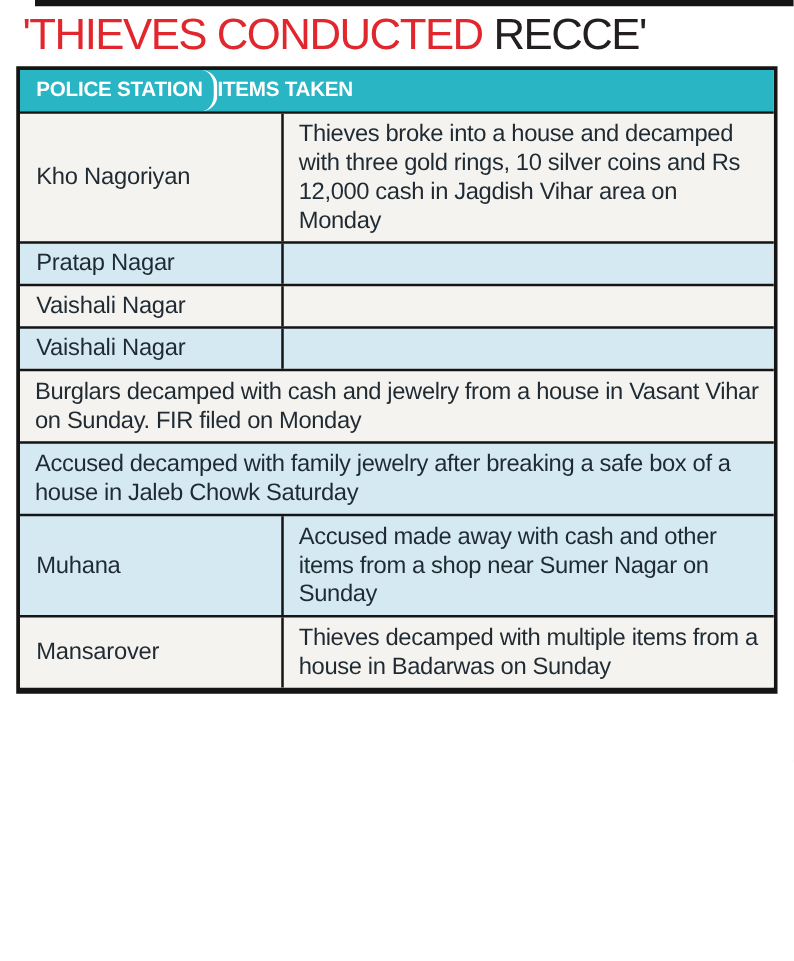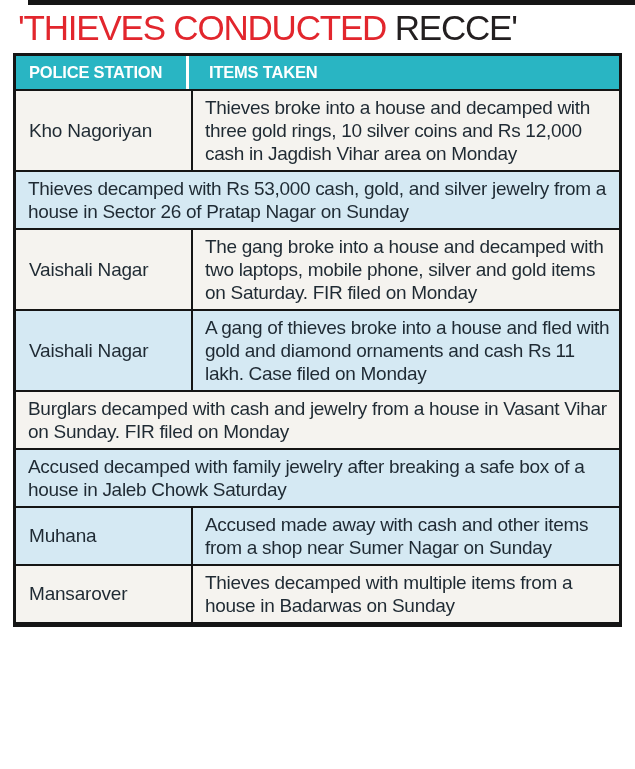--- a/index.html
+++ b/index.html
@@ -47,41 +47,41 @@
     display:flex;
     height:33px;
     background:var(--header-teal);
     color:#ffffff;
     font-weight:700;
     font-size:16.5px;
     letter-spacing:-0.2px;
     align-items:center;
   }
   .thead .h1{
-    width:173px;
+    width:158px;
     padding-left:13px;
     border-right:3px solid #ffffff;
     align-self:stretch;
-    display:flex;align-items:center;
+    display:flex;align-items:center;border-radius:13px;
   }
   .thead .h2{
     flex:1;
-    padding-left:20px;
+    padding-left:0;
     align-self:stretch;
     display:flex;align-items:center;
   }
   .row{
     display:flex;
     border-top:2px solid var(--border);
     background:var(--row-white);
     color:var(--text);
   }
   .row.alt{background:var(--row-blue);}
   .row .station{
-    width:177px;
+    width:211px;
     padding:5px 6px 5px 13px;
     border-right:2px solid var(--border);
     display:flex;
     align-items:center;
     font-size:19px;
     letter-spacing:-0.2px;
   }
   .row .items{
     flex:1;
     padding:5px 8px 5px 12px;
@@ -104,31 +104,29 @@
     <div class="h1">POLICE STATION</div>
     <div class="h2">ITEMS TAKEN</div>
   </div>
   <div>
   <div class="row">
     <div class="station">Kho Nagoriyan</div>
     <div class="items">Thieves broke into a house and decamped with three gold rings, 10 silver coins and Rs 12,000 cash in Jagdish Vihar area on Monday</div>
   </div>
 
   <div class="row alt">
-    <div class="items">Thieves decamped with Rs 53,000 cash, gold, and silver jewelry from a house in Sector 26 of Pratap Nagar on Sunday</div>
+    <div class="station">Pratap Nagar</div>
   </div>
 
   <div class="row">
     <div class="station">Vaishali Nagar</div>
-    <div class="items">The gang broke into a house and decamped with two laptops, mobile phone, silver and gold items on Saturday. FIR filed on Monday</div>
   </div>
 
   <div class="row alt">
     <div class="station">Vaishali Nagar</div>
-    <div class="items">A gang of thieves broke into a house and fled with gold and diamond ornaments and cash Rs 11 lakh. Case filed on Monday</div>
   </div>
 
   <div class="row">
     <div class="items">Burglars decamped with cash and jewelry from a house in Vasant Vihar on Sunday. FIR filed on Monday</div>
   </div>
 
   <div class="row alt">
     <div class="items">Accused decamped with family jewelry after breaking a safe box of a house in Jaleb Chowk Saturday</div>
   </div>
 

